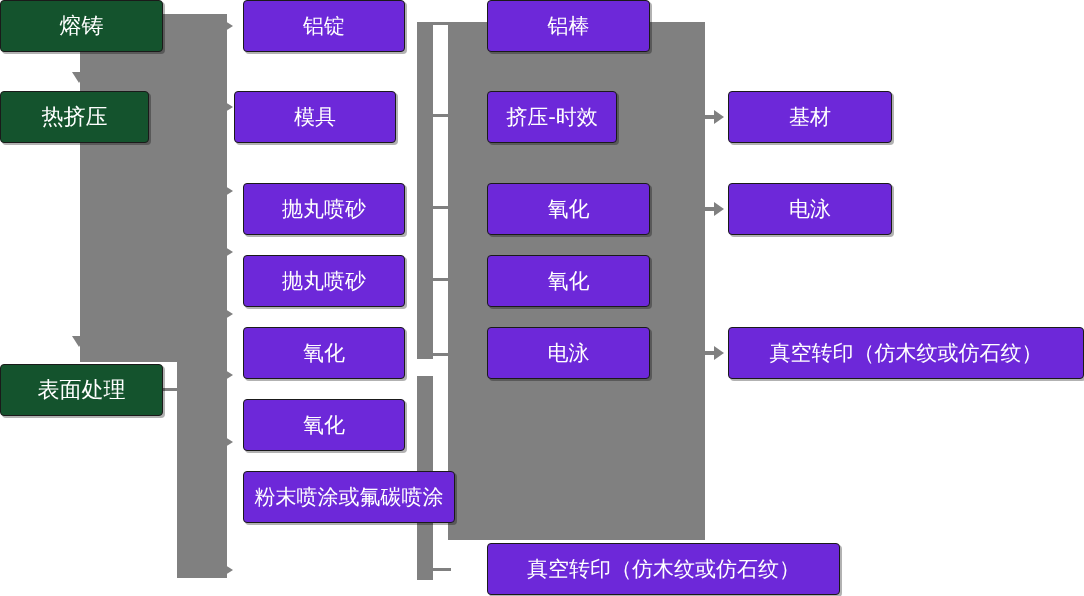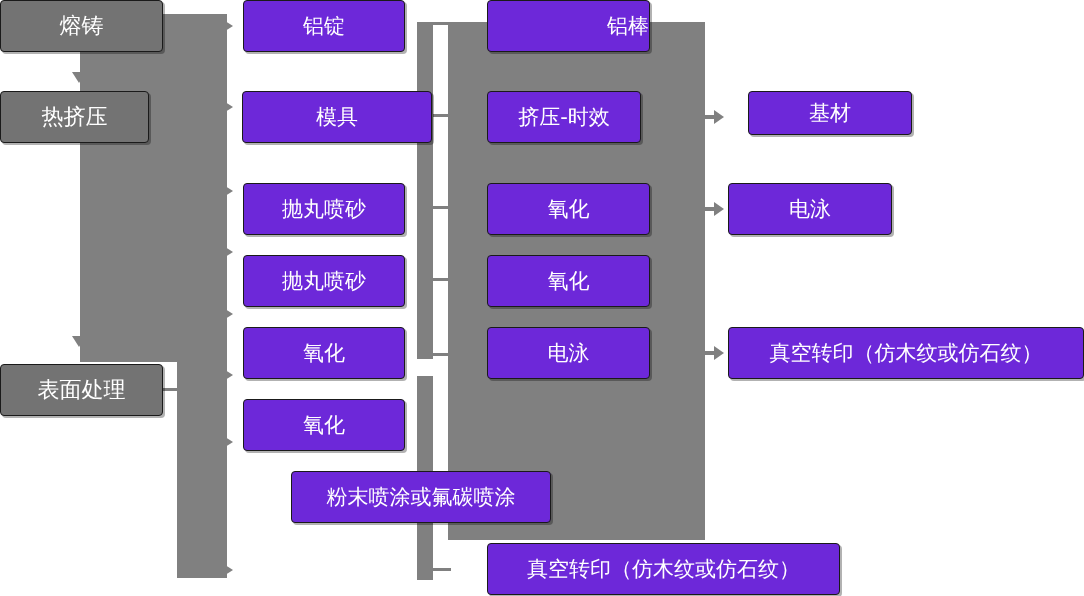--- a/index.html
+++ b/index.html
@@ -20,21 +20,21 @@
     box-sizing:border-box;
     display:flex;align-items:center;justify-content:center;
     color:#ffffff;
     white-space:nowrap;
     line-height:1;
   }
   .box .lbl{display:block;}
 
   
   .box.dark{
-    background:#737373;
+    background:#14532d;
     border:1px solid #1a1a1a;
     border-radius:4px;
     box-shadow:2px 2px 0 rgba(0,0,0,0.30);
     font-size:22px;
   }
   
   .box.blue{
     background:#6d28d9;
     border:1px solid #1a1a1a;
     border-radius:4px;
@@ -125,59 +125,59 @@
   <div class="box dark" style="left:0px;top:91px;width:149px;height:52px;">
     <span class="lbl">热挤压</span>
   </div>
   <div class="box dark" style="left:0px;top:364px;width:163px;height:52px;text-align:center;">
     <span class="lbl">表面处理</span>
   </div>
 
   <div class="box blue" style="left:243px;top:0px;width:162px;height:52px;">
     <span class="lbl">铝锭</span>
   </div>
-  <div class="box blue" style="left:242px;top:91px;width:190px;height:52px;">
+  <div class="box blue" style="left:234px;top:91px;width:162px;height:52px;">
     <span class="lbl">模具</span>
   </div>
   <div class="box blue" style="left:243px;top:183px;width:162px;height:52px;">
     <span class="lbl">抛丸喷砂</span>
   </div>
   <div class="box blue" style="left:243px;top:255px;width:162px;height:52px;">
     <span class="lbl">抛丸喷砂</span>
   </div>
   <div class="box blue" style="left:243px;top:327px;width:162px;height:52px;">
     <span class="lbl">氧化</span>
   </div>
   <div class="box blue" style="left:243px;top:399px;width:162px;height:52px;">
     <span class="lbl">氧化</span>
   </div>
-  <div class="box blue" style="left:243px;top:471px;width:260px;height:52px;margin-left:48px;">
+  <div class="box blue" style="left:243px;top:471px;width:212px;height:52px;">
     <span class="lbl">粉末喷涂或氟碳喷涂</span>
   </div>
 
-  <div class="box blue" style="left:487px;top:0px;width:163px;height:52px;justify-content:flex-end;">
+  <div class="box blue" style="left:487px;top:0px;width:163px;height:52px;">
     <span class="lbl">铝棒</span>
   </div>
-  <div class="box blue" style="left:487px;top:91px;width:154px;height:52px;">
+  <div class="box blue" style="left:487px;top:91px;width:130px;height:52px;">
     <span class="lbl">挤压-时效</span>
   </div>
   <div class="box blue" style="left:487px;top:183px;width:163px;height:52px;">
     <span class="lbl">氧化</span>
   </div>
   <div class="box blue" style="left:487px;top:255px;width:163px;height:52px;">
     <span class="lbl">氧化</span>
   </div>
   <div class="box blue" style="left:487px;top:327px;width:163px;height:52px;">
     <span class="lbl">电泳</span>
   </div>
   <div class="box blue" style="left:487px;top:543px;width:353px;height:52px;">
     <span class="lbl">真空转印（仿木纹或仿石纹）</span>
   </div>
 
-  <div class="box blue" style="left:728px;top:91px;width:164px;height:44px;margin-left:20px;">
+  <div class="box blue" style="left:728px;top:91px;width:164px;height:52px;">
     <span class="lbl">基材</span>
   </div>
   <div class="box blue" style="left:728px;top:183px;width:164px;height:52px;">
     <span class="lbl">电泳</span>
   </div>
   <div class="box blue" style="left:728px;top:327px;width:356px;height:52px;">
     <span class="lbl">真空转印（仿木纹或仿石纹）</span>
   </div>
 
 </div>

